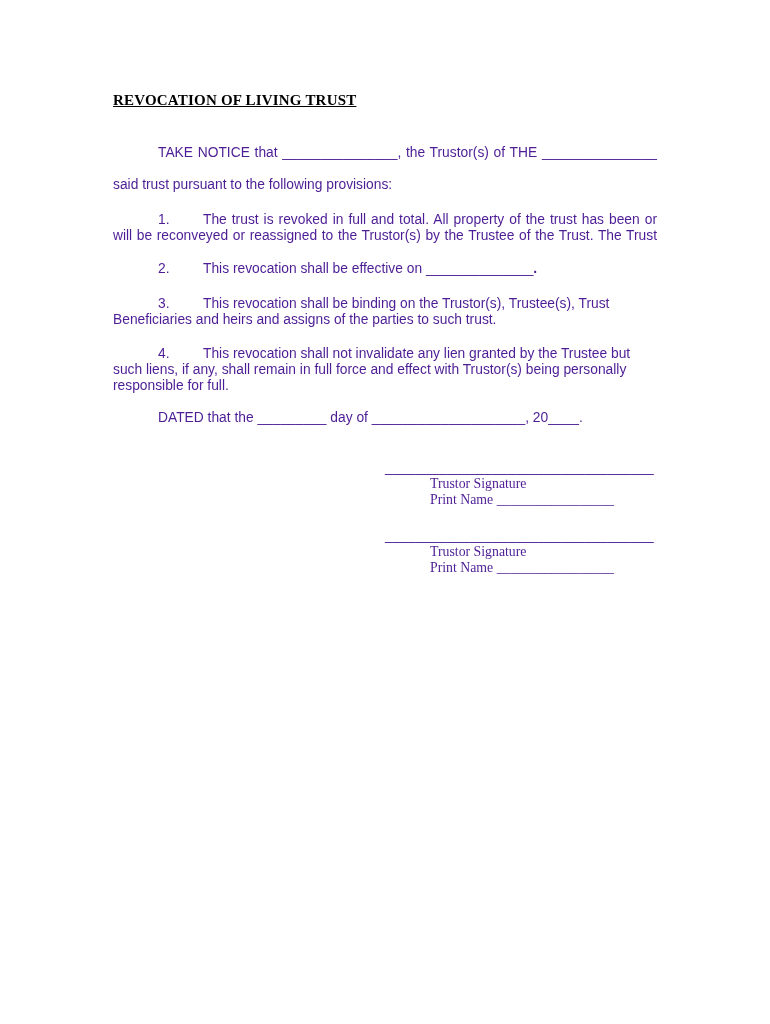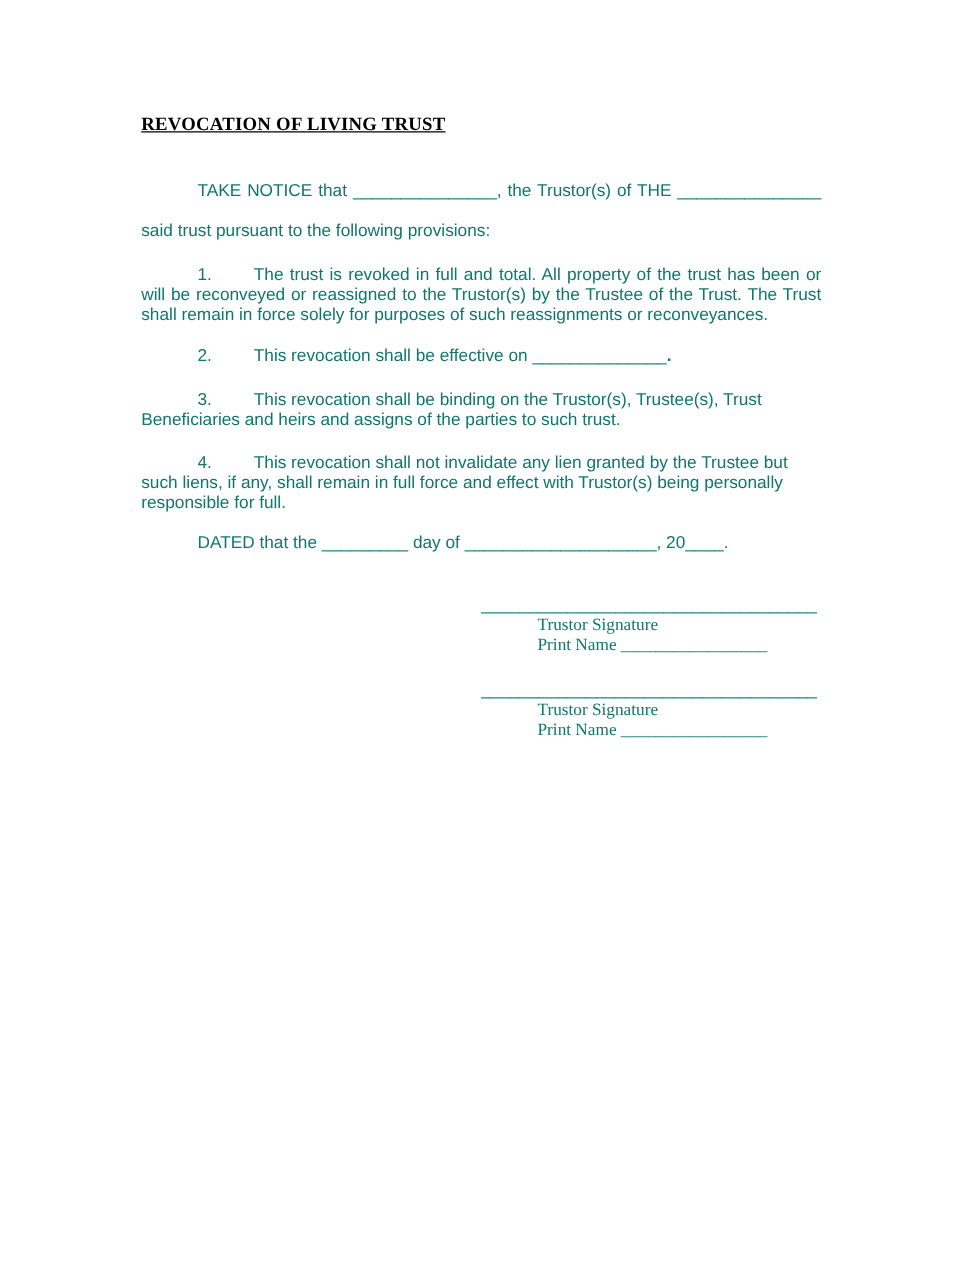--- a/index.html
+++ b/index.html
@@ -21,21 +21,21 @@
     font-size: 15px;
     font-weight: bold;
     line-height: 17px;
     text-align: left;
     text-decoration: underline;
     letter-spacing: 0.2px;
   }
   .para {
     font-family: "Liberation Sans", sans-serif;
     font-size: 13.8px;
-    color: #0f766e;
+    color: #4c1d95;
   }
   .para .line { line-height: 16px; }
   .intro .line { line-height: 32px; }
   .stretch {
     text-align: justify;
     text-align-last: justify;
   }
   .indent { text-indent: 45px; }
   .nowrap { white-space: nowrap; }
   .pnum {
@@ -64,21 +64,20 @@
     <div class="doc-title">REVOCATION OF LIVING TRUST</div>
 
     <div class="para intro">
       <div class="line stretch indent">TAKE NOTICE that _______________, the Trustor(s) of THE _______________</div>
       <div class="line nowrap">said trust pursuant to the following provisions:</div>
     </div>
 
     <div class="para prov-1">
       <div class="line stretch"><span class="pnum">1.</span><span>The trust is revoked in full and total.  All property of the trust has been or</span></div>
       <div class="line stretch">will be reconveyed or reassigned to the Trustor(s) by the Trustee of the Trust.  The Trust</div>
-      <div class="line nowrap">shall remain in force solely for purposes of such reassignments or reconveyances.</div>
     </div>
 
     <div class="para prov-2">
       <div class="line nowrap"><span class="pnum">2.</span><span>This revocation shall be effective on ______________</span><span class="b">.</span></div>
     </div>
 
     <div class="para prov-3">
       <div class="line nowrap"><span class="pnum">3.</span><span>This revocation shall be binding on the Trustor(s), Trustee(s), Trust</span></div>
       <div class="line nowrap">Beneficiaries and heirs and assigns of the parties to such trust.</div>
     </div>

